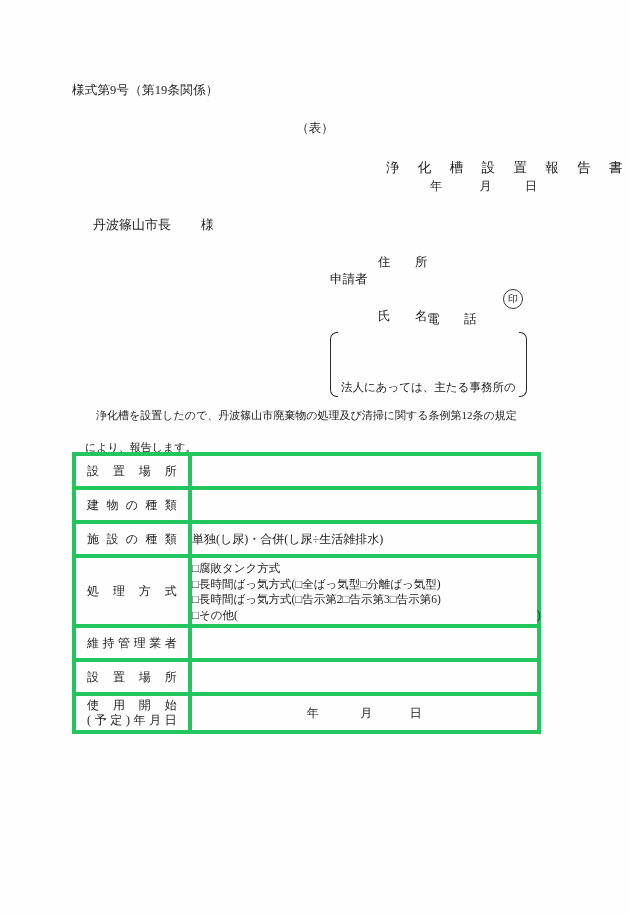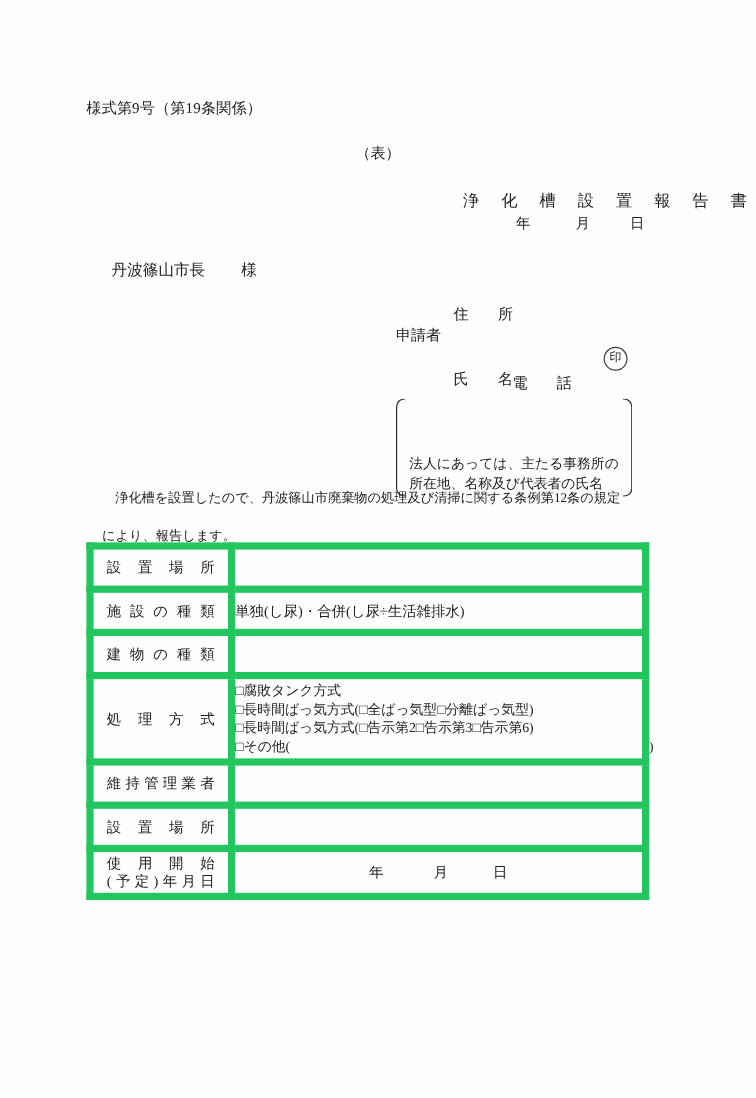--- a/index.html
+++ b/index.html
@@ -136,21 +136,21 @@
   
   table.form-table {
     position: absolute;
     left: 72px; top: 452px;
     width: 469px;
     border-collapse: collapse;
     font-size: 12px;
     table-layout: fixed;
   }
   table.form-table td {
-    border: 6px solid #22c55e;
+    border: 4px solid #22c55e;
     padding: 0;
     vertical-align: middle;
     margin-left: 30px;
   }
   td.lbl {
     width: 112px;
     text-align: center;
     height: 30px;
     letter-spacing: 0.5px;
   }
@@ -217,49 +217,48 @@
   <div class="abs applicant-label">申請者</div>
   <div class="abs applicant-addr">住　所</div>
   <div class="abs applicant-name">氏　名</div>
   <div class="abs seal">印</div>
   <div class="abs applicant-tel">電　話</div>
 
   <div class="note">
     <div class="brk brk-l"></div>
     <div class="note-body">
       <div>法人にあっては、主たる事務所の</div>
-      <div>所在地、名称及び代表者の氏名</div>
     </div>
     <div class="brk brk-r"></div>
   </div>
 
   <div class="body-para">
     <div class="l1">浄化槽を設置したので、丹波篠山市廃棄物の処理及び清掃に関する条例第12条の規定</div>
     <div class="l2">により、報告します。</div>
   </div>
 
   <table class="form-table">
     <tbody>
       <tr>
         <td class="lbl">
             <span class="spread">設置場所</span>
           </td>
         <td class="val"></td>
       </tr>
       <tr>
         <td class="lbl">
+            <span class="spread">建物の種類</span>
+          </td>
+        <td class="val"></td>
+      </tr>
+      <tr>
+        <td class="lbl">
             <span class="spread">施設の種類</span>
           </td>
         <td class="val">単独(し尿)・合併(し尿÷生活雑排水)</td>
-      </tr>
-      <tr>
-        <td class="lbl">
-            <span class="spread">建物の種類</span>
-          </td>
-        <td class="val"></td>
       </tr>
       <tr class="tall">
         <td class="lbl">
             <span class="spread">処理方式</span>
           </td>
         <td class="val">
           <div class="checks">
             <div class="cb">□腐敗タンク方式</div>
             <div class="cb">□長時間ばっ気方式(□全ばっ気型□分離ばっ気型)</div>
             <div class="cb">□長時間ばっ気方式(□告示第2□告示第3□告示第6)</div>

